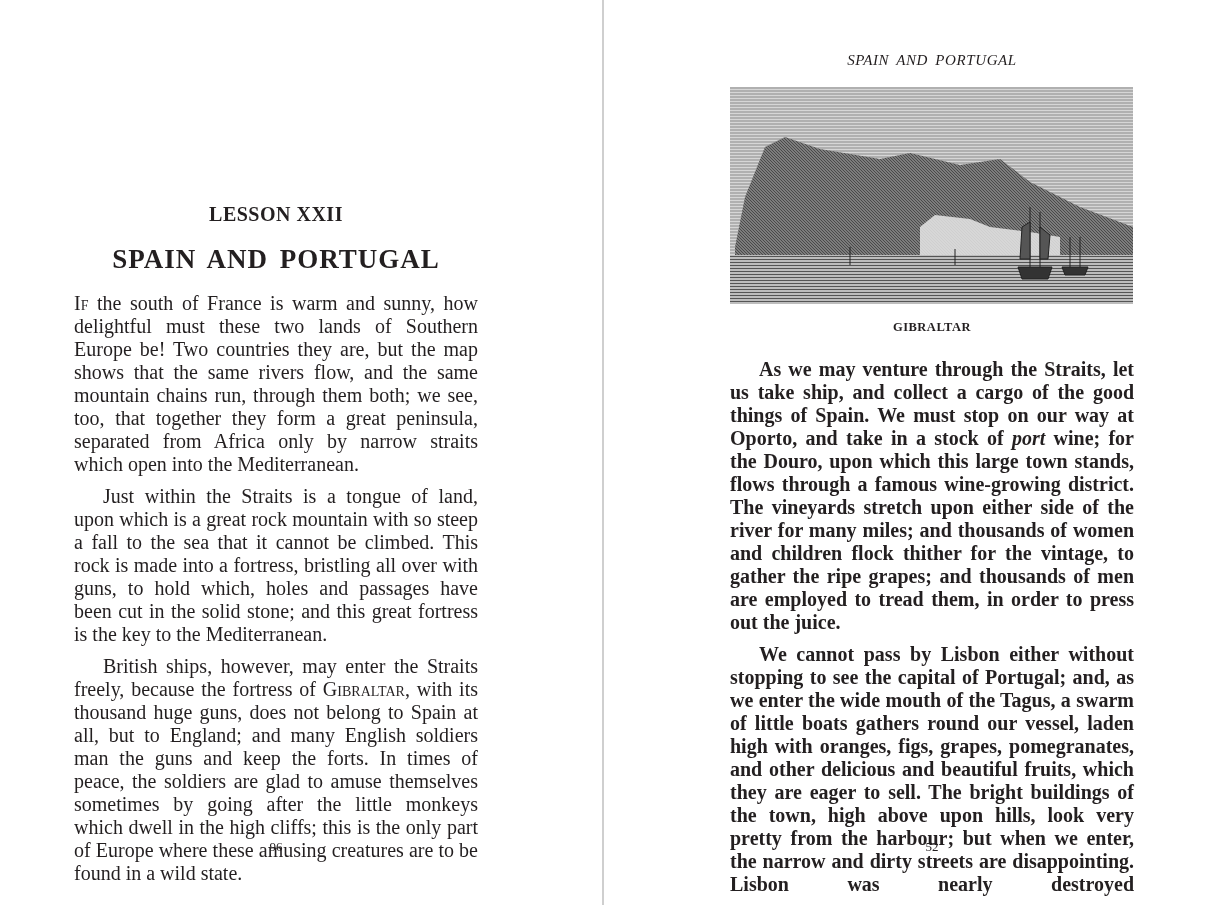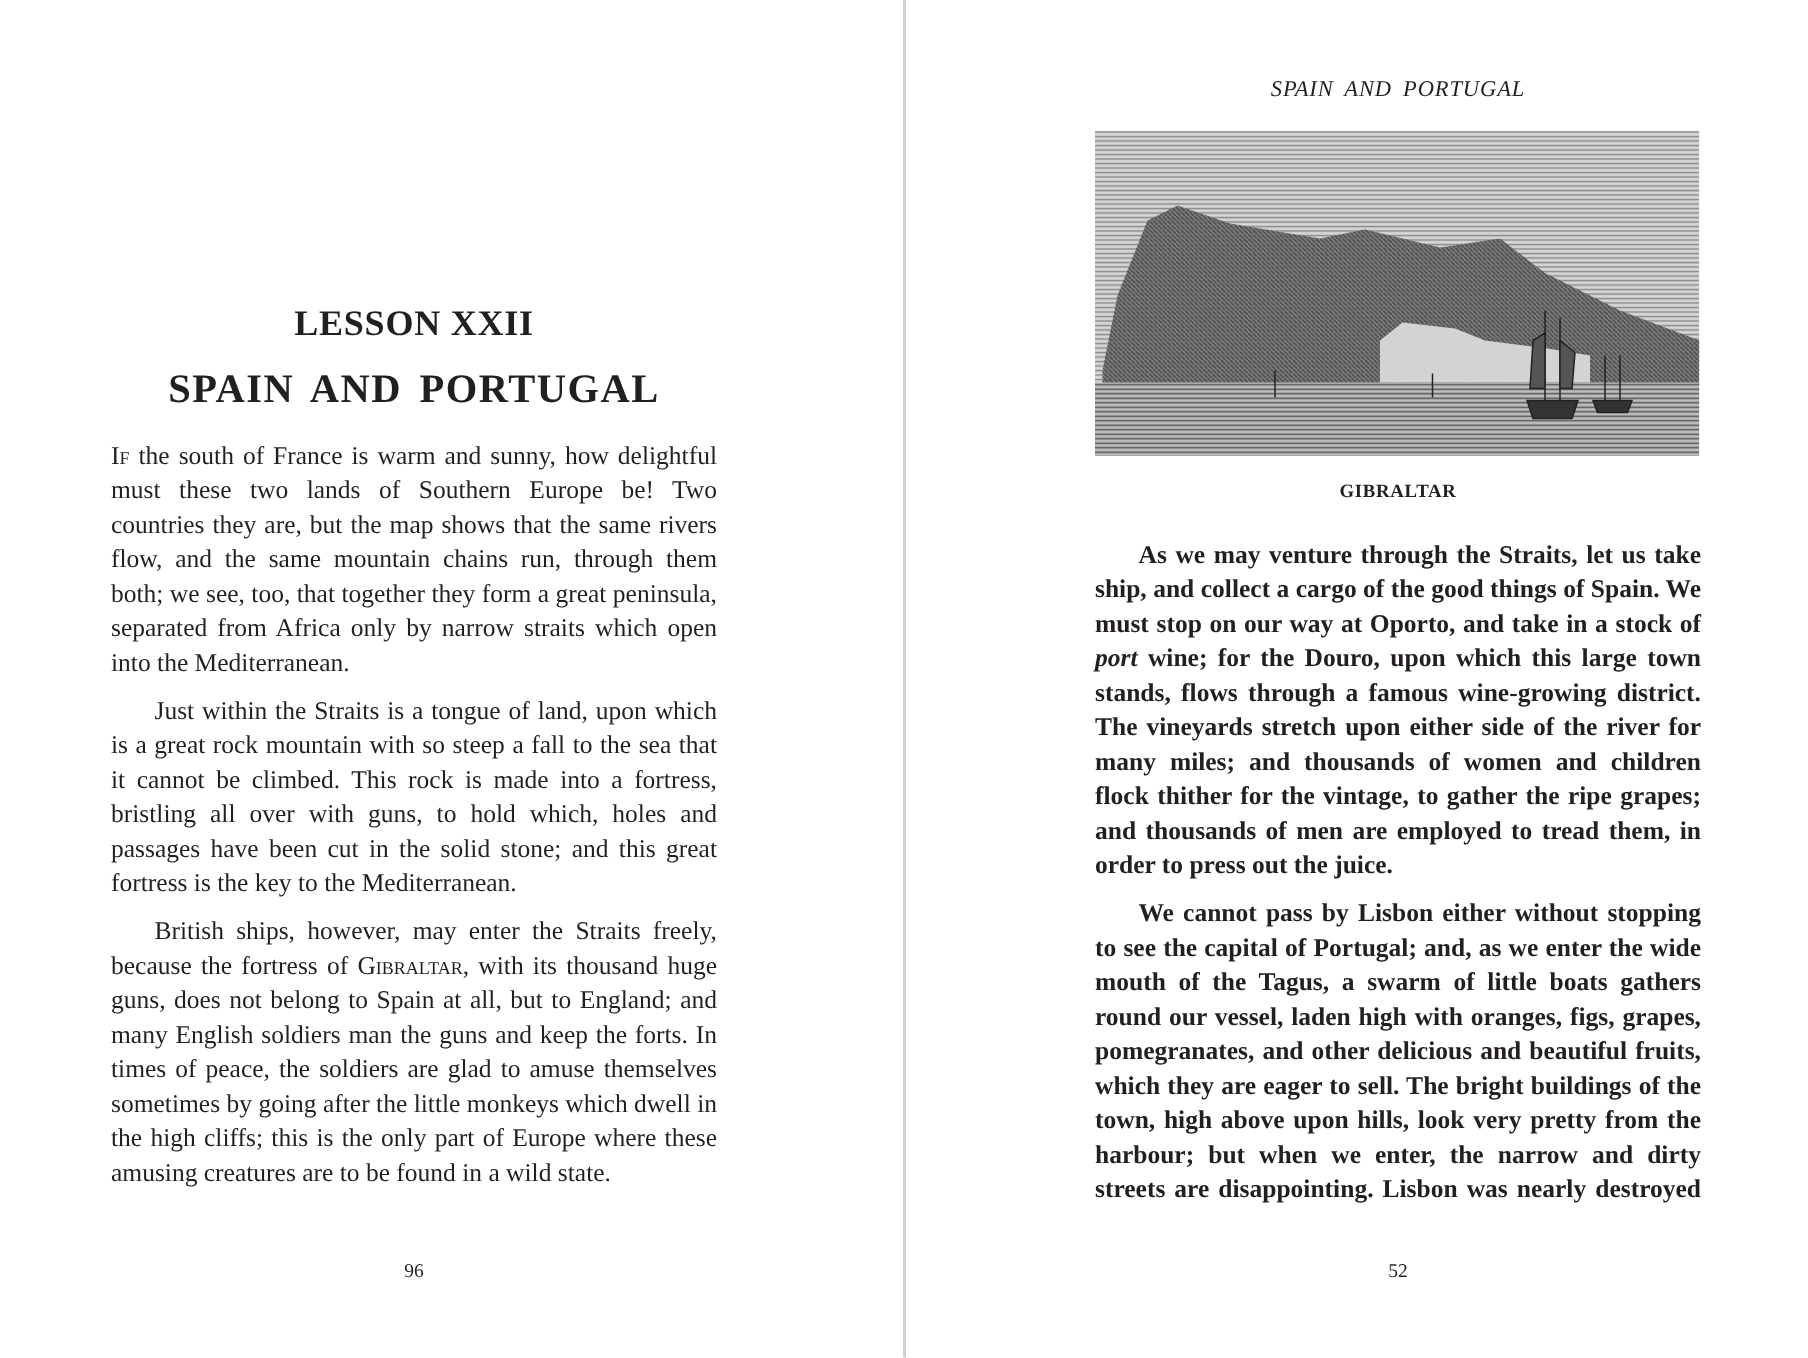--- a/index.html
+++ b/index.html
@@ -5,24 +5,24 @@
   html, body { margin: 0; padding: 0; background: #ffffff; }
   body { width: 1205px; height: 905px; position: relative; overflow: hidden;
          font-family: "Liberation Serif", "DejaVu Serif", serif; color: #231f20; }
   .spread { position: absolute; left: 0; top: 0; width: 1205px; height: 905px; }
   .divider { position: absolute; left: 602px; top: 0; width: 2px; height: 905px; background: #cfcfcf; }
   .page { position: absolute; top: 0; height: 800px; }
   .page.left { left: 74px; width: 404px; }
   .page.right { left: 730px; width: 404px; }
 
   .lesson-number { position: absolute; top: 203px; left: 0; width: 404px; text-align: center;
-                   font-weight: bold; font-size: 24px; letter-spacing: 0.5px; }
+                   font-weight: bold; font-size: 20px; letter-spacing: 0.5px; }
   .lesson-title { position: absolute; top: 244px; left: 0; width: 404px; text-align: center;
                   font-weight: bold; font-size: 27px; letter-spacing: 1px; word-spacing: 4px; }
-  .body-text { position: absolute; left: 0; width: 404px; font-size: 17px; line-height: 23px;
+  .body-text { position: absolute; left: 0; width: 404px; font-size: 20px; line-height: 23px;
                text-align: justify; }
   .body-text p { margin: 0 0 9px 0; text-indent: 29px; }
   .body-text p.first { text-indent: 0; }
   .smallcaps { font-variant: small-caps; }
   .left .body-text { top: 292px; }
   .right .body-text { top: 358px; font-weight: bold; }
 
   .running-head { position: absolute; top: 52px; left: 0; width: 404px; text-align: center;
                   font-style: italic; font-size: 15px; letter-spacing: 0.6px; word-spacing: 3px; }
   .illustration { position: absolute; top: 87px; left: 0; width: 403px; height: 217px; overflow: hidden; }

